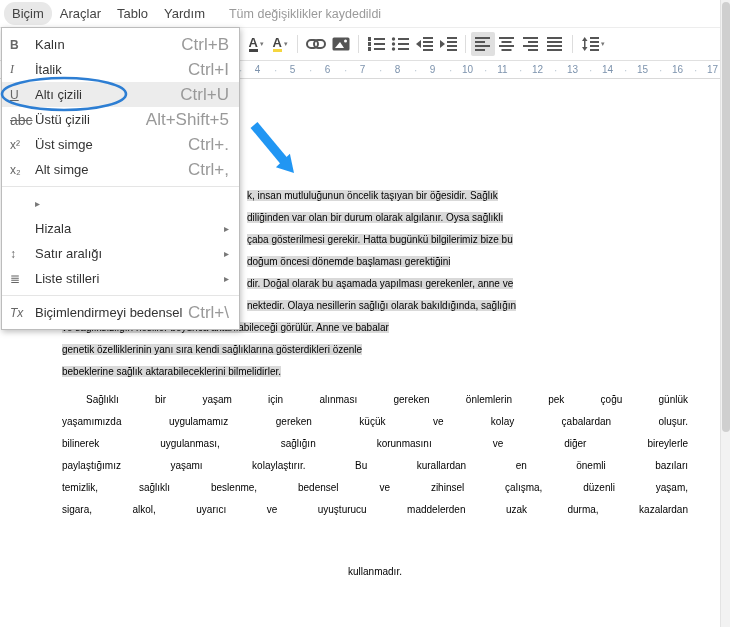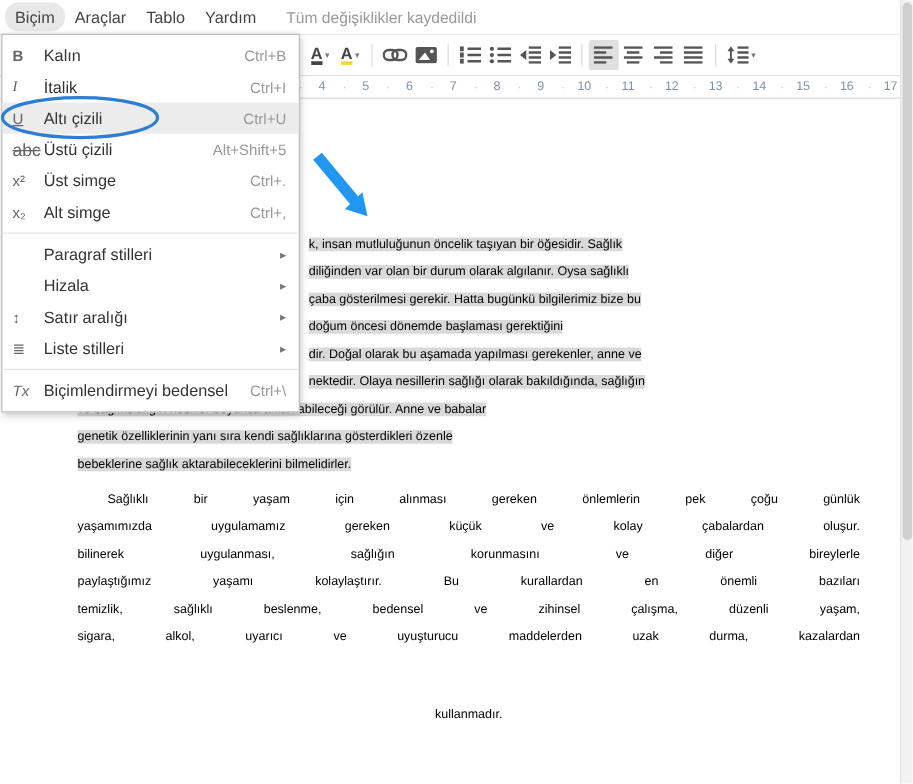--- a/index.html
+++ b/index.html
@@ -47,21 +47,21 @@
           border:1px solid #bcbcbc; box-shadow:1px 2px 6px rgba(0,0,0,.25); padding:4px 0; }
   .mi { height:25px; display:flex; align-items:center; padding:0 10px 0 8px; font-size:13px; color:#333; }
   .mi.hl { background:#ececec; }
   .mi-ic { width:25px; color:#666; font-size:12px; flex:none; }
   .ic-b { font-weight:bold; }
   .ic-i { font-style:italic; font-family:"Liberation Serif", serif; }
   .ic-u { text-decoration:underline; }
   .ic-s { text-decoration:line-through; font-size:14px; }
   .ic-tx { font-style:italic; }
   .mi-lb { flex:1; }
-  .mi-sc { color:#999; font-size:12px; }
+  .mi-sc { color:#999; font-size:17px; }
   .mi-ar { color:#777; font-size:10px; }
   .menu-sep { height:1px; background:#e5e5e5; margin:4px 0; }
 
   
   .annot { position:absolute; inset:0; z-index:50; pointer-events:none; }
 
   
   .sb-track { position:absolute; right:0; top:0; width:10px; height:627px; z-index:60;
               background:#f2f2f2; border-left:1px solid #e3e3e3; }
   .sb-thumb { position:absolute; left:1px; top:2px; width:8px; height:430px; background:#cfcfcf; border-radius:4px; }
@@ -276,21 +276,20 @@
       <span class="mi-sc">Ctrl+.</span>
     </div>
     <div class="mi">
       <span class="mi-ic">x₂</span>
       <span class="mi-lb">Alt simge</span>
       <span class="mi-sc">Ctrl+,</span>
     </div>
     <div class="menu-sep"></div>
     <div class="mi">
       <span class="mi-ic"></span>
-      <span class="mi-lb">Paragraf stilleri</span>
       <span class="mi-ar">▸</span>
     </div>
     <div class="mi">
       <span class="mi-ic"></span>
       <span class="mi-lb">Hizala</span>
       <span class="mi-ar">▸</span>
     </div>
     <div class="mi">
       <span class="mi-ic">↕</span>
       <span class="mi-lb">Satır aralığı</span>

